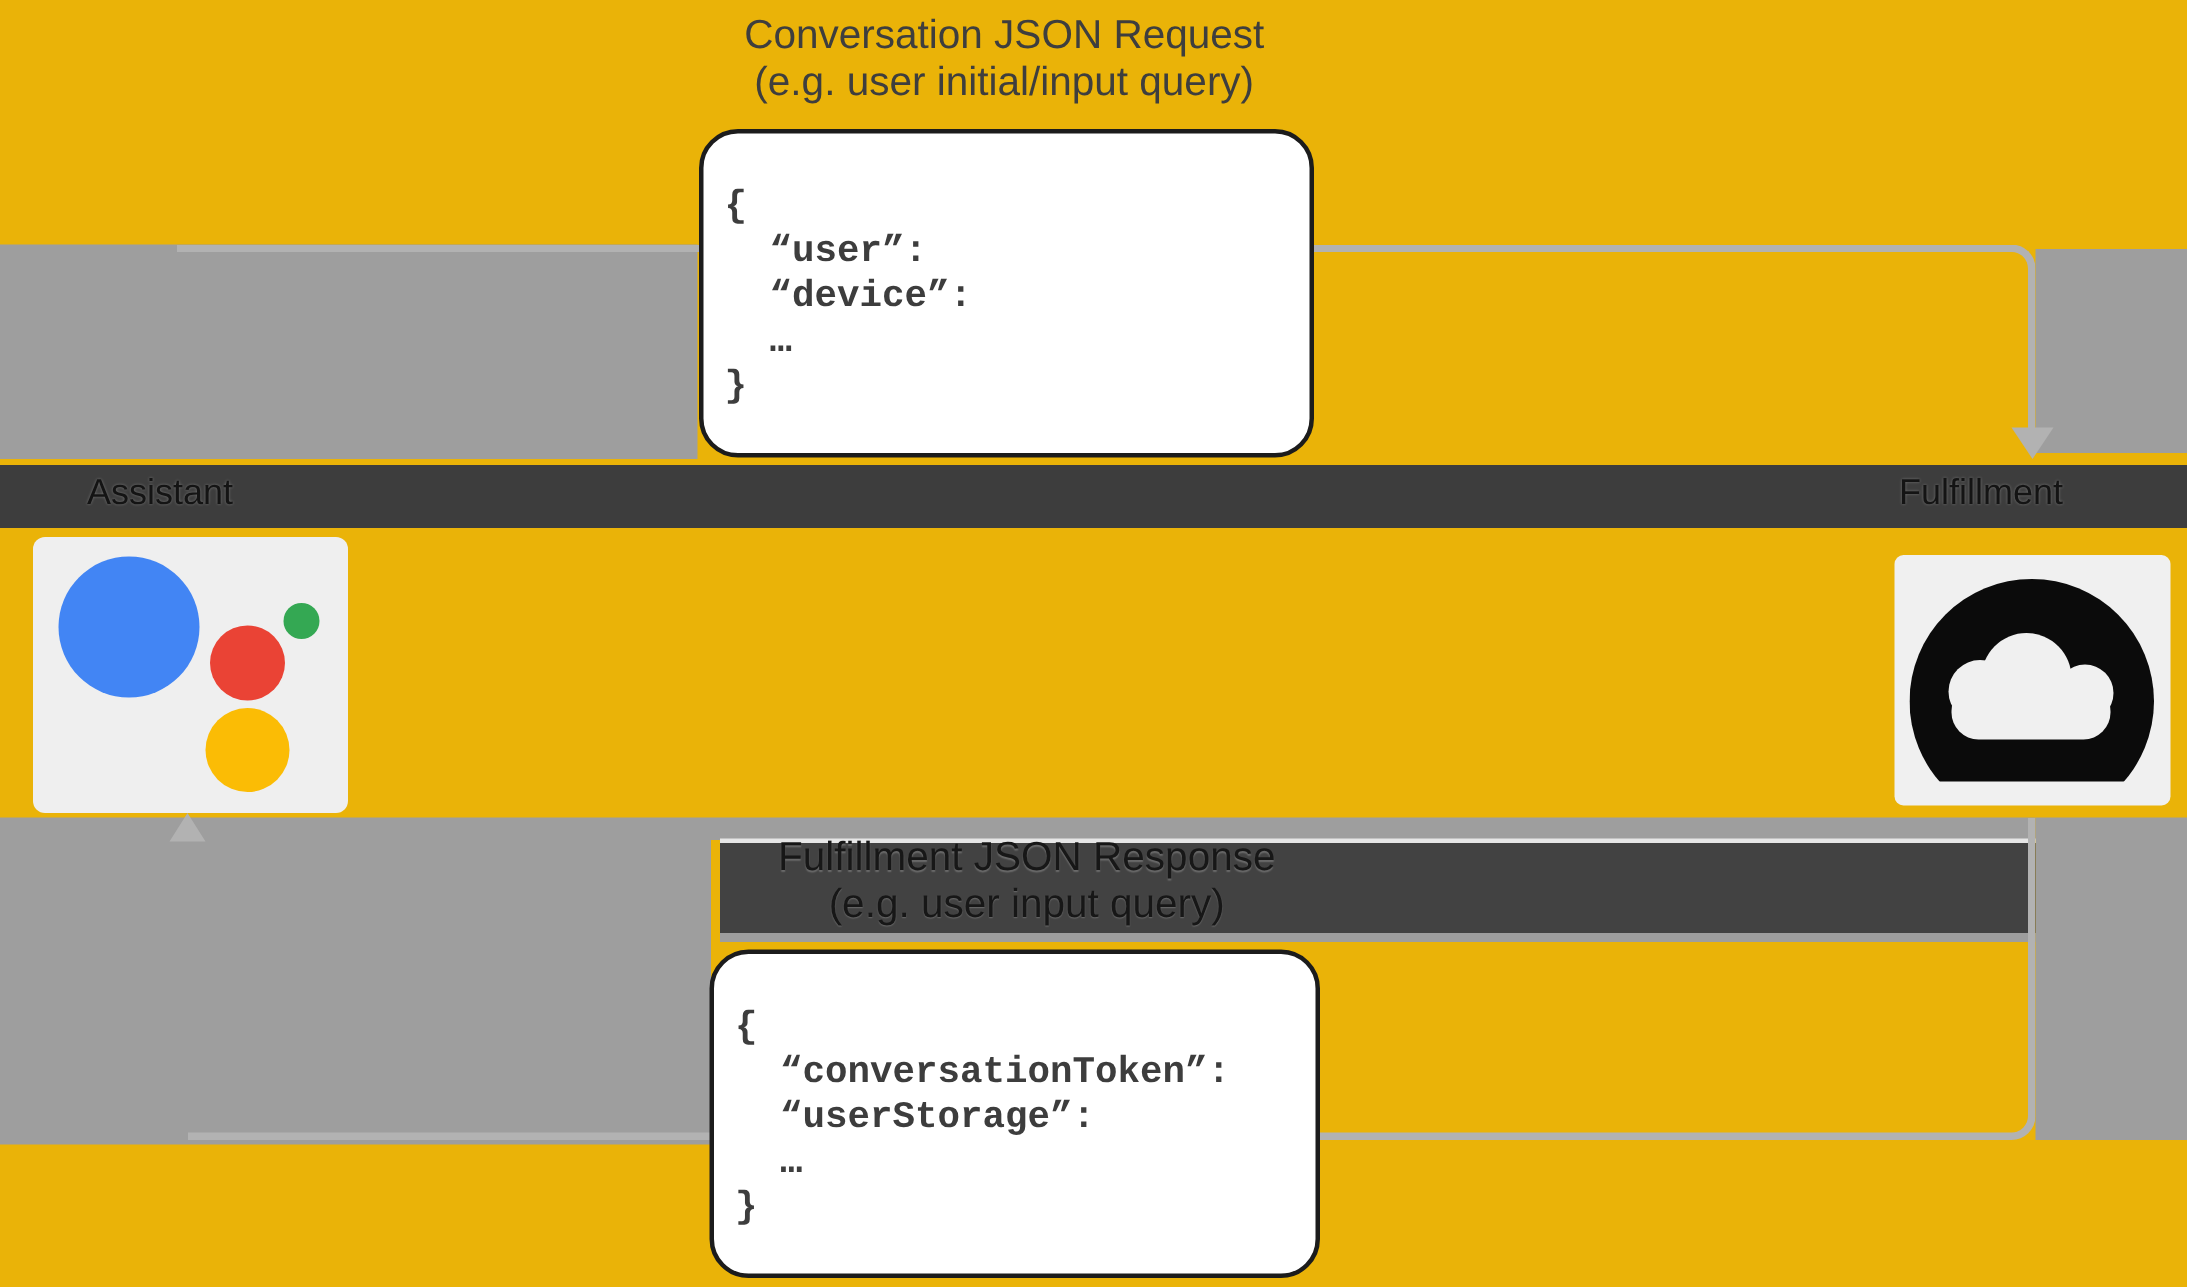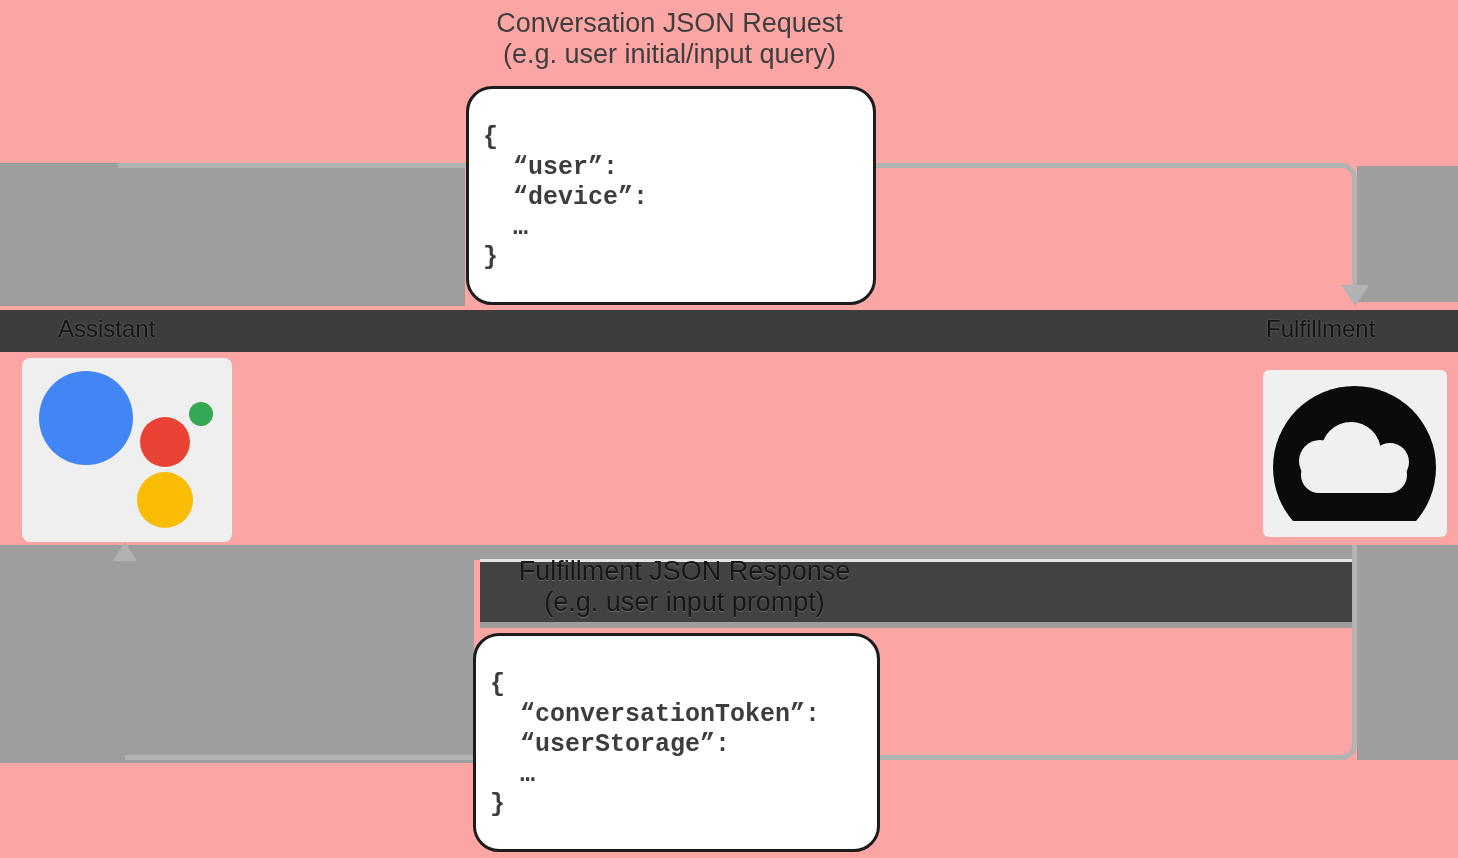--- a/index.html
+++ b/index.html
@@ -1,16 +1,16 @@
 <!DOCTYPE html>
 <html><head>
 <meta charset="utf-8">
 <style>
   html,body{margin:0;padding:0;background:#000;}
-  #stage{position:relative;width:1458px;height:858px;background:#fca5a5;overflow:hidden;
+  #stage{position:relative;width:1458px;height:858px;background:#eab308;overflow:hidden;
          font-family:"Liberation Sans",sans-serif;}
   #stage *{position:absolute;box-sizing:border-box;}
 
   
   .fill{background:#9e9e9e;}
   .fill-top-left{left:0;top:163px;width:465px;height:143px;}
   .fill-top-right{left:1357px;top:166px;width:101px;height:136px;}
   .fill-bottom-left{left:0;top:545px;width:474px;height:218px;}
   .fill-bottom-right{left:1357px;top:545px;width:101px;height:215px;}
   .band-mid-thin{left:474px;top:545px;width:883px;height:15px;background:#9e9e9e;}
@@ -121,21 +121,21 @@
       <div class="cloud-disc"></div>
       <div class="cloud-part cloud-bump-big"></div>
       <div class="cloud-part cloud-bump-left"></div>
       <div class="cloud-part cloud-bump-right"></div>
       <div class="cloud-part cloud-base"></div>
     </div>
   </div>
 
   <div class="title-block title-response">
     <div style="position:static">Fulfillment JSON Response</div>
-    <div style="position:static">(e.g. user input prompt)</div>
+    <div style="position:static">(e.g. user input query)</div>
   </div>
 
   <div class="json-box json-box-response">
     <pre>{
   “conversationToken”:
   “userStorage”:
   …
 }</pre>
   </div>
 

